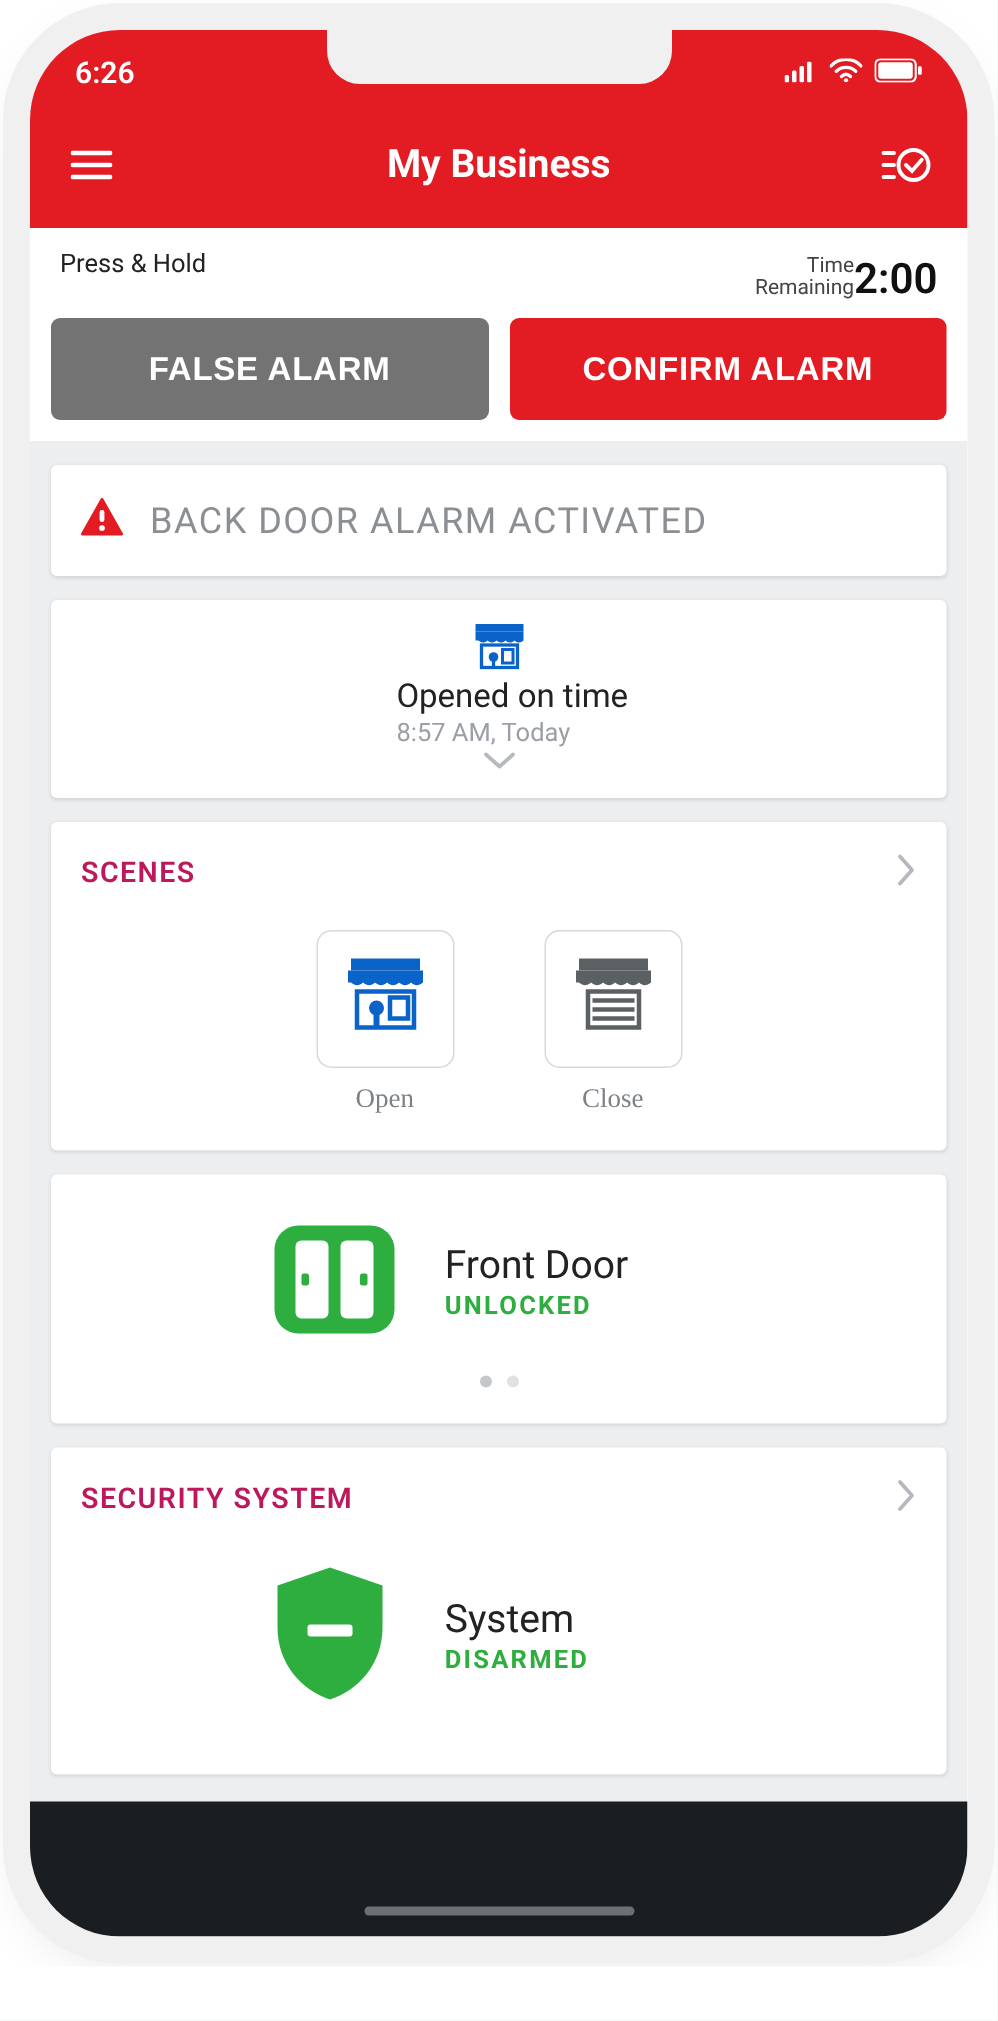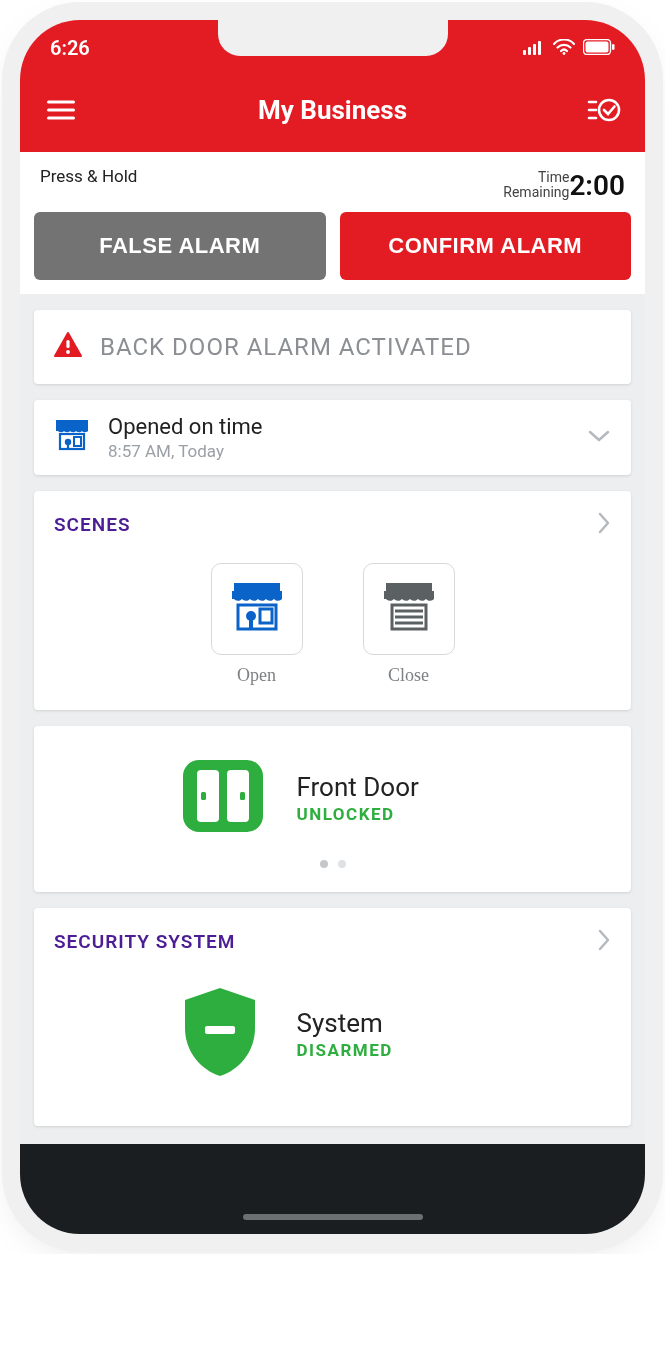--- a/index.html
+++ b/index.html
@@ -104,34 +104,35 @@
     margin-left: 18px;
     color: #8b8f93;
     font-size: 24px;
     font-weight: 400;
     letter-spacing: 1px;
   }
   .status-card {
     display: flex;
     align-items: center;
     padding: 14px 20px;
+    flex-direction: column;
   }
   .status-texts { margin-left: 18px; flex: 1; }
   .status-title { font-size: 22px; color: #222; }
   .status-sub { font-size: 17px; color: #9aa0a6; margin-top: 2px; }
 
   .section-card { padding: 20px 20px 24px; margin-bottom: 0; }
   .section-header {
     display: flex;
     align-items: center;
     justify-content: space-between;
     margin-bottom: 18px;
   }
   .section-title {
-    color: #4c1d95;
+    color: #be185d;
     font-size: 19px;
     font-weight: 600;
     letter-spacing: 1px;
   }
   .chevron { color: #b5b9bd; }
 
   .scenes-row { display: flex; justify-content: center; gap: 60px; padding: 6px 0 0; font-family: Liberation Serif, serif; }
   .scene-item { display: flex; flex-direction: column; align-items: center; gap: 10px; }
   .scene-icon-box {
     width: 92px; height: 92px;

